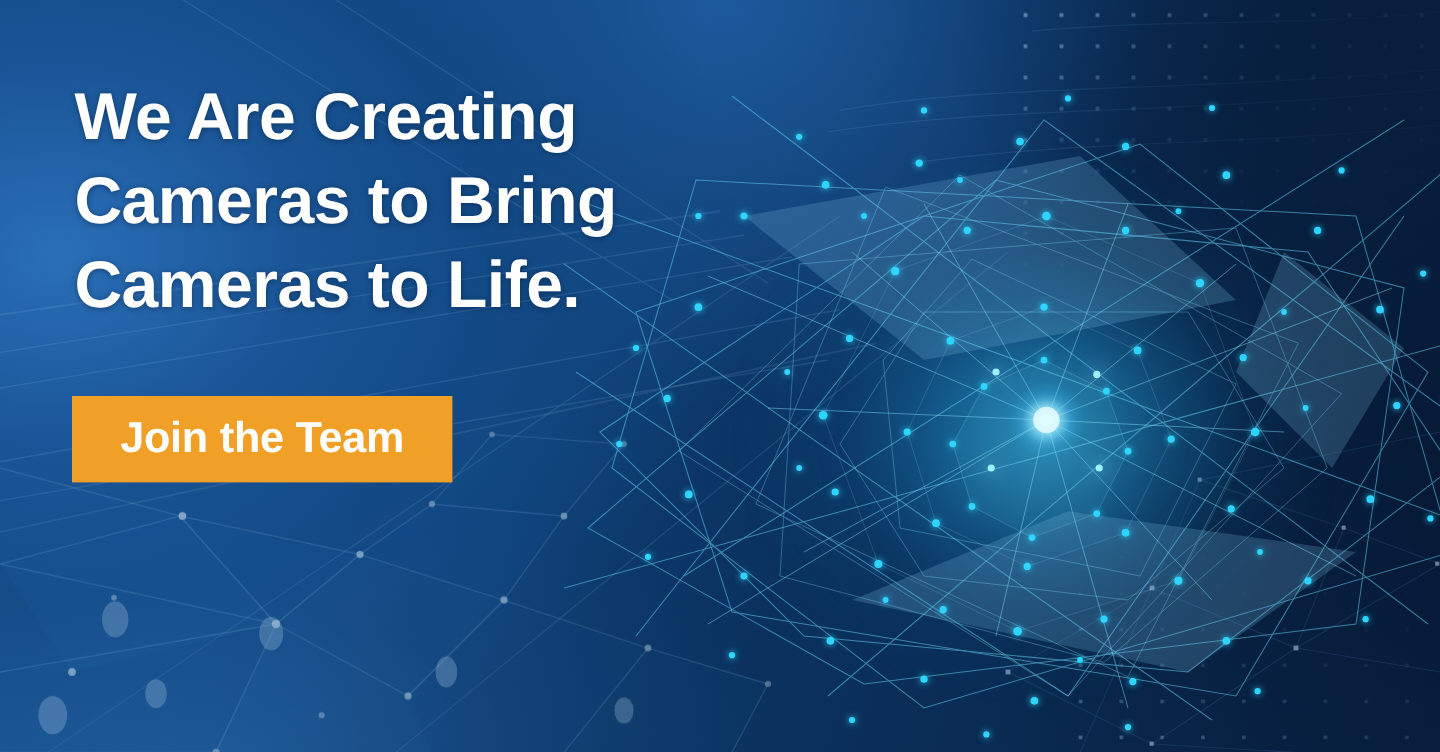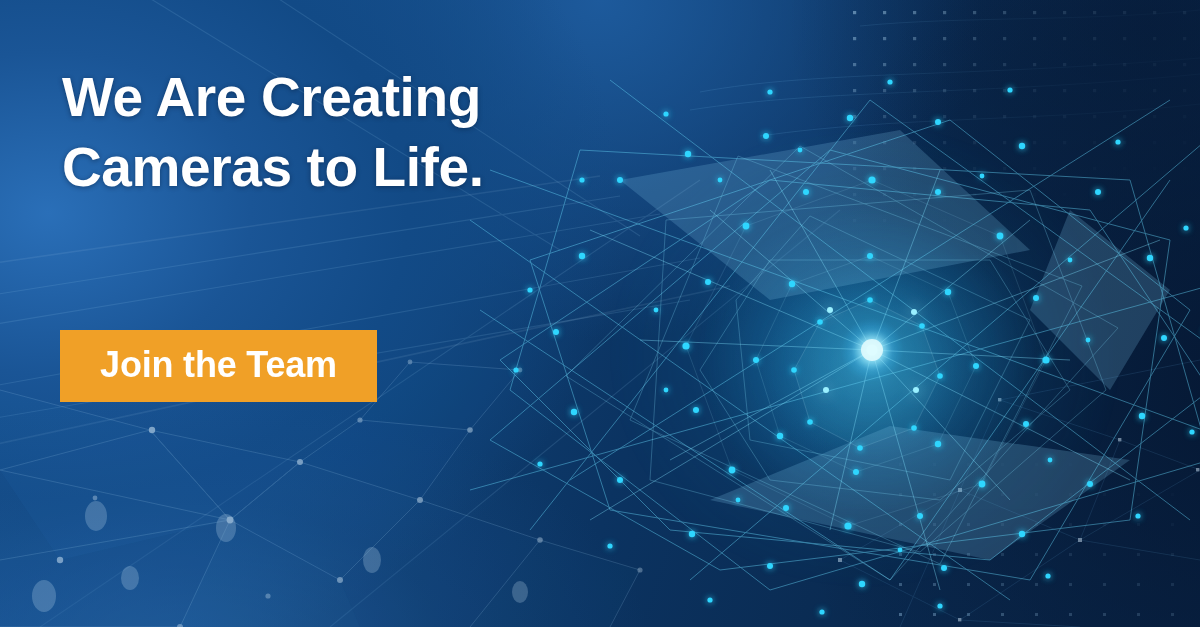--- a/index.html
+++ b/index.html
@@ -400,20 +400,21 @@
         <circle cx="446" cy="330" r="3"></circle>
           <circle cx="356" cy="330" r="3"></circle>
       </g>
       <circle cx="402" cy="290" r="11" fill="#e6feff" opacity=".9" filter="url(#bigGlow)"></circle>
     </svg>
   </div>
 
   <div class="content">
     <h1 class="headline">
       <span>We Are Creating</span>
+      <span>Cameras to Bring</span>
       <span>Cameras to Life.</span>
     </h1>
     <button class="cta">
       <span class="cta-label">Join the Team</span>
     </button>
   </div>
 
 </div>
 
 </body></html>

